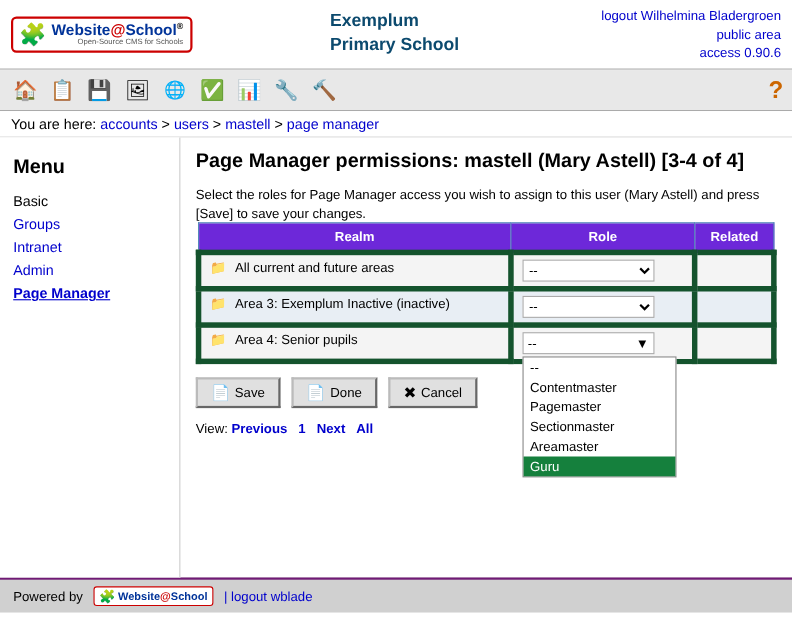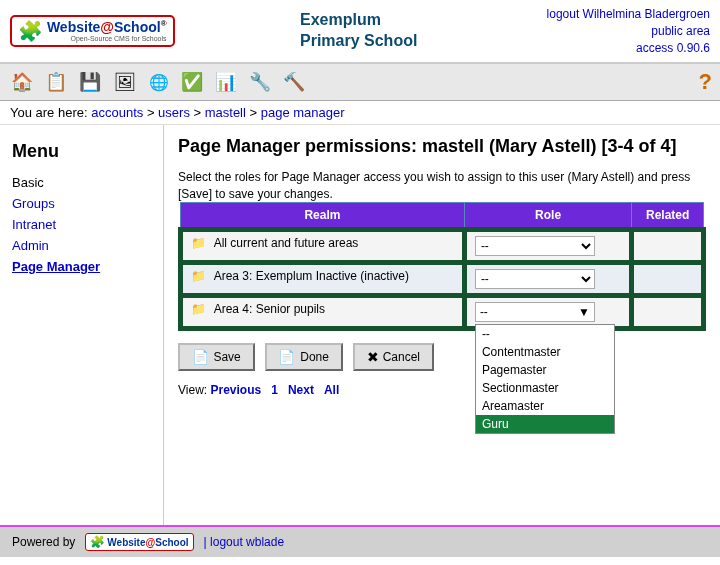--- a/index.html
+++ b/index.html
@@ -171,21 +171,21 @@
     #view-nav {
       font-size: 12px;
       color: #000;
       margin-bottom: 14px;
     }
     #view-nav a { color: #0000cc; text-decoration: none; font-weight: bold; }
 
     
     #footer {
       background: #d0d0d0;
-      border-top: 2px solid #d946ef;
+      border-top: 2px solid #701a75;
       padding: 6px 12px;
       display: flex;
       align-items: center;
       gap: 10px;
       font-size: 12px;
     }
     #footer a { color: #0000cc; text-decoration: none; }
 
     
     .logo-container {

